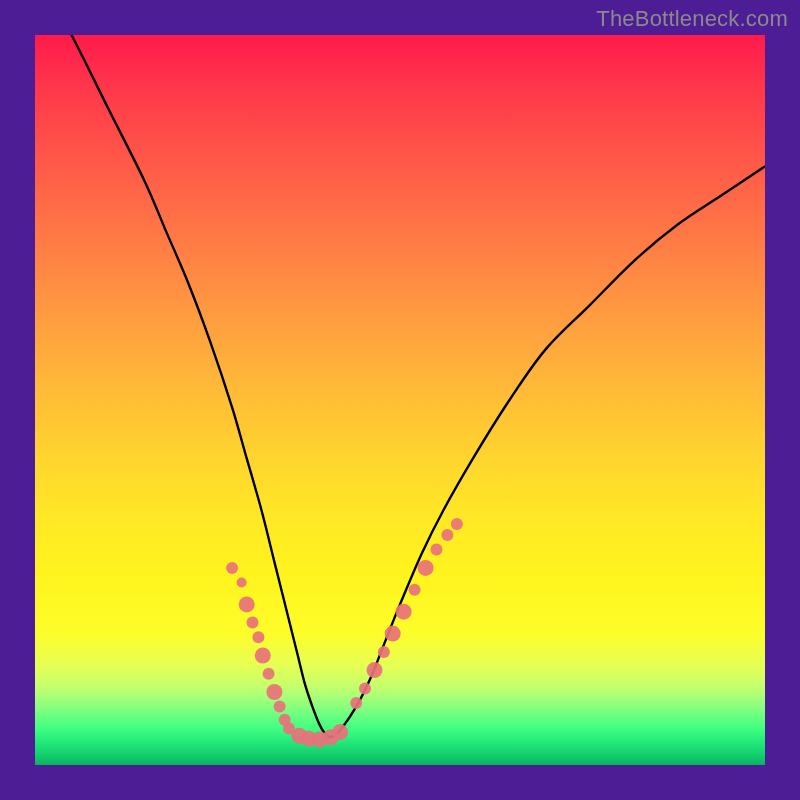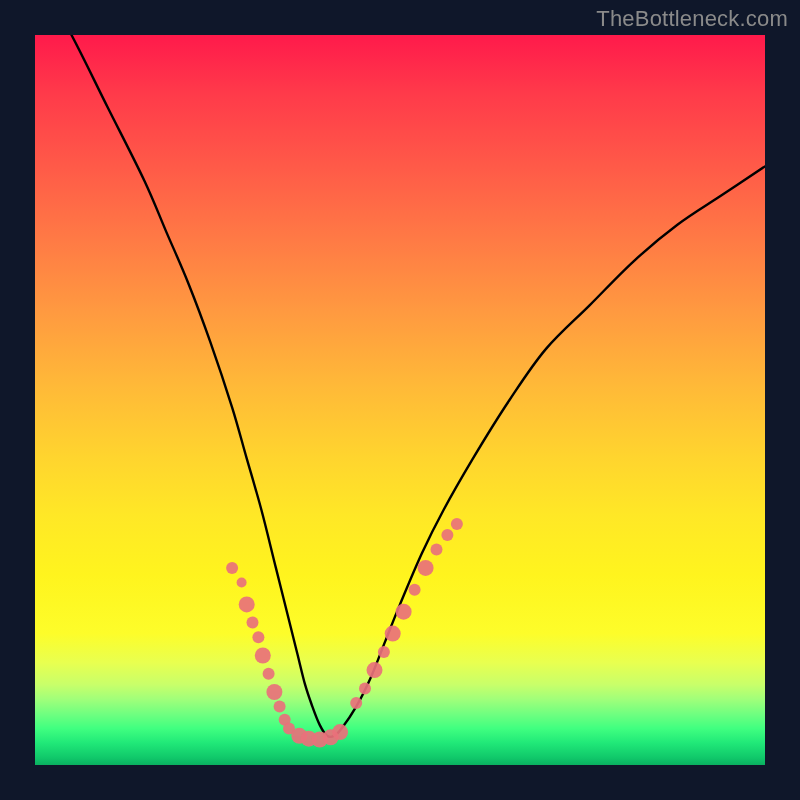--- a/index.html
+++ b/index.html
@@ -10,21 +10,21 @@
     background: #000;
     overflow: hidden;
     font-family: Arial, Helvetica, sans-serif;
   }
   .frame {
     position: absolute;
     left: 0;
     top: 0;
     width: 800px;
     height: 800px;
-    background: #0f172a;
+    background: #4c1d95;
   }
   .plot {
     position: absolute;
     left: 35px;
     top: 35px;
     width: 730px;
     height: 730px;
     overflow: hidden;
   }
   .gradient {

